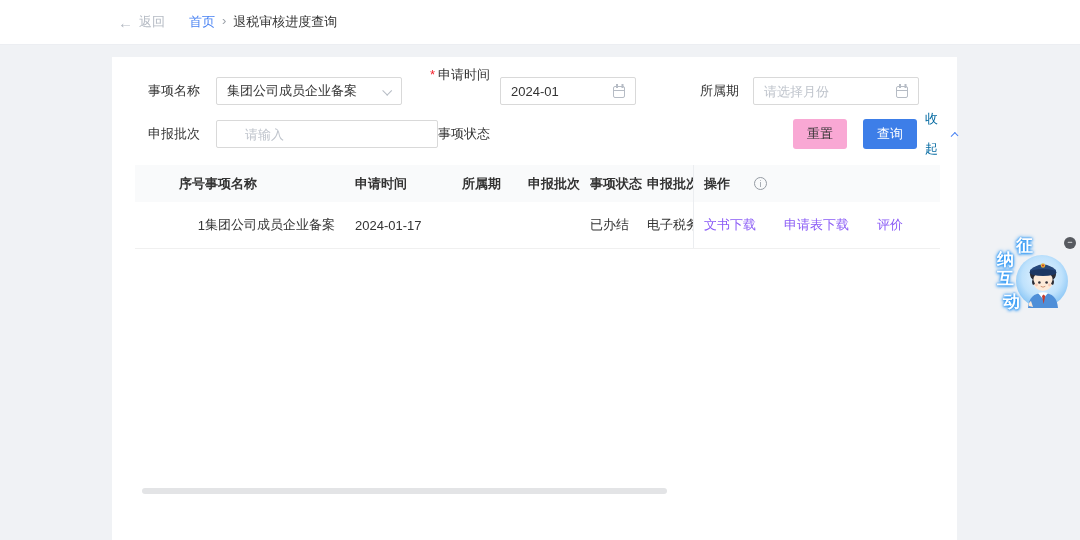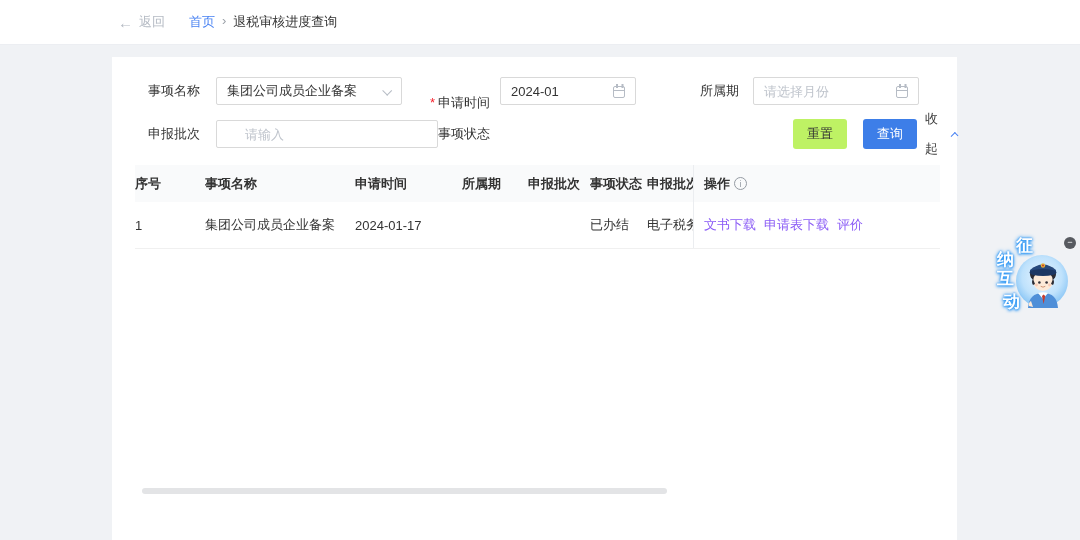--- a/index.html
+++ b/index.html
@@ -57,47 +57,47 @@
     content:""; position:absolute; top:-3px; left:2px; width:1.5px; height:4px;
     background:#b6bcc5; box-shadow:5.5px 0 0 #b6bcc5;
   }
   .cal::after {
     content:""; position:absolute; top:2.5px; left:0; right:0; height:1px; background:#b6bcc5;
   }
   .btn {
     position:absolute; height:30px; width:54px; border-radius:3px;
     font-size:13px; text-align:center; line-height:30px; cursor:pointer;
   }
-  .btn-reset { background:#bef264; color:#333; }
+  .btn-reset { background:#f9a8d4; color:#333; }
   .btn-search { background:#3d7ee8; color:#fff; }
   .collapse-link {
-    position:absolute; color:#404040; cursor:pointer; height:30px; line-height:30px;
+    position:absolute; color:#0369a1; cursor:pointer; height:30px; line-height:30px;
     display:flex; align-items:center;
   }
   .caret-up {
     width:6px; height:6px; margin-left:5px; margin-top:3px;
     border-left:1.4px solid #4a83f2; border-top:1.4px solid #4a83f2;
     transform:rotate(45deg);
   }
 
   
   .tbl { position:absolute; left:23px; top:108px; width:805px; }
   .trow { display:flex; align-items:center; }
   .thead { background:#f9fafb; height:37px; font-weight:bold; }
   .tbody-row { height:47px; border-bottom:1px solid #f0f0f0; background:#fff; }
   .c { flex:none; white-space:nowrap; overflow:hidden; }
-  .c-seq { width:70px; text-align:left; }
+  .c-seq { width:70px; text-align:right; }
   .c-name { width:150px; }
   .c-time { width:107px; }
   .c-period { width:66px; }
   .c-batch { width:62px; }
   .c-status { width:57px; }
   .c-channel { width:46px; }
   .c-action { flex:1 1 auto; border-left:1px solid #ebedf0; padding-left:10px;
-              display:flex; align-items:center; align-self:stretch; }
+              display:flex; align-items:center; align-self:stretch;gap:20px; }
   .info-icon {
     display:inline-block; width:13px; height:13px; margin-left:4px;
     border:1px solid #959ba3; border-radius:50%; color:#959ba3;
     font-size:9px; line-height:12px; text-align:center; font-weight:normal;
     font-style:normal;
   }
   .action-link { color:#8b5cf6; cursor:pointer; margin-right:8px; }
   .action-link:last-child { margin-right:4px; }
 
   
@@ -139,21 +139,21 @@
 </div>
 
 <div class="card">
 
   <div class="f-label" style="left:36px; top:20px;">事项名称</div>
   <div class="ibox" style="left:104px; top:20px; width:186px;">
     <span class="sel-text">集团公司成员企业备案</span>
     <i class="chevron-down"></i>
   </div>
 
-  <div class="f-label ra" style="left:306px; top:32px; width:72px;"><i class="req">*</i><span>申请时间</span></div>
+  <div class="f-label ra" style="left:306px; top:4px; width:72px;"><i class="req">*</i><span>申请时间</span></div>
   <div class="ibox" style="left:388px; top:20px; width:136px; padding-right:28px;">
     <input value="2024-01" style="">
     <i class="cal"></i>
   </div>
 
   <div class="f-label" style="left:588px; top:20px;">所属期</div>
   <div class="ibox" style="left:641px; top:20px; width:166px; padding-right:28px;">
     <input placeholder="请选择月份" style="">
     <i class="cal"></i>
   </div>

